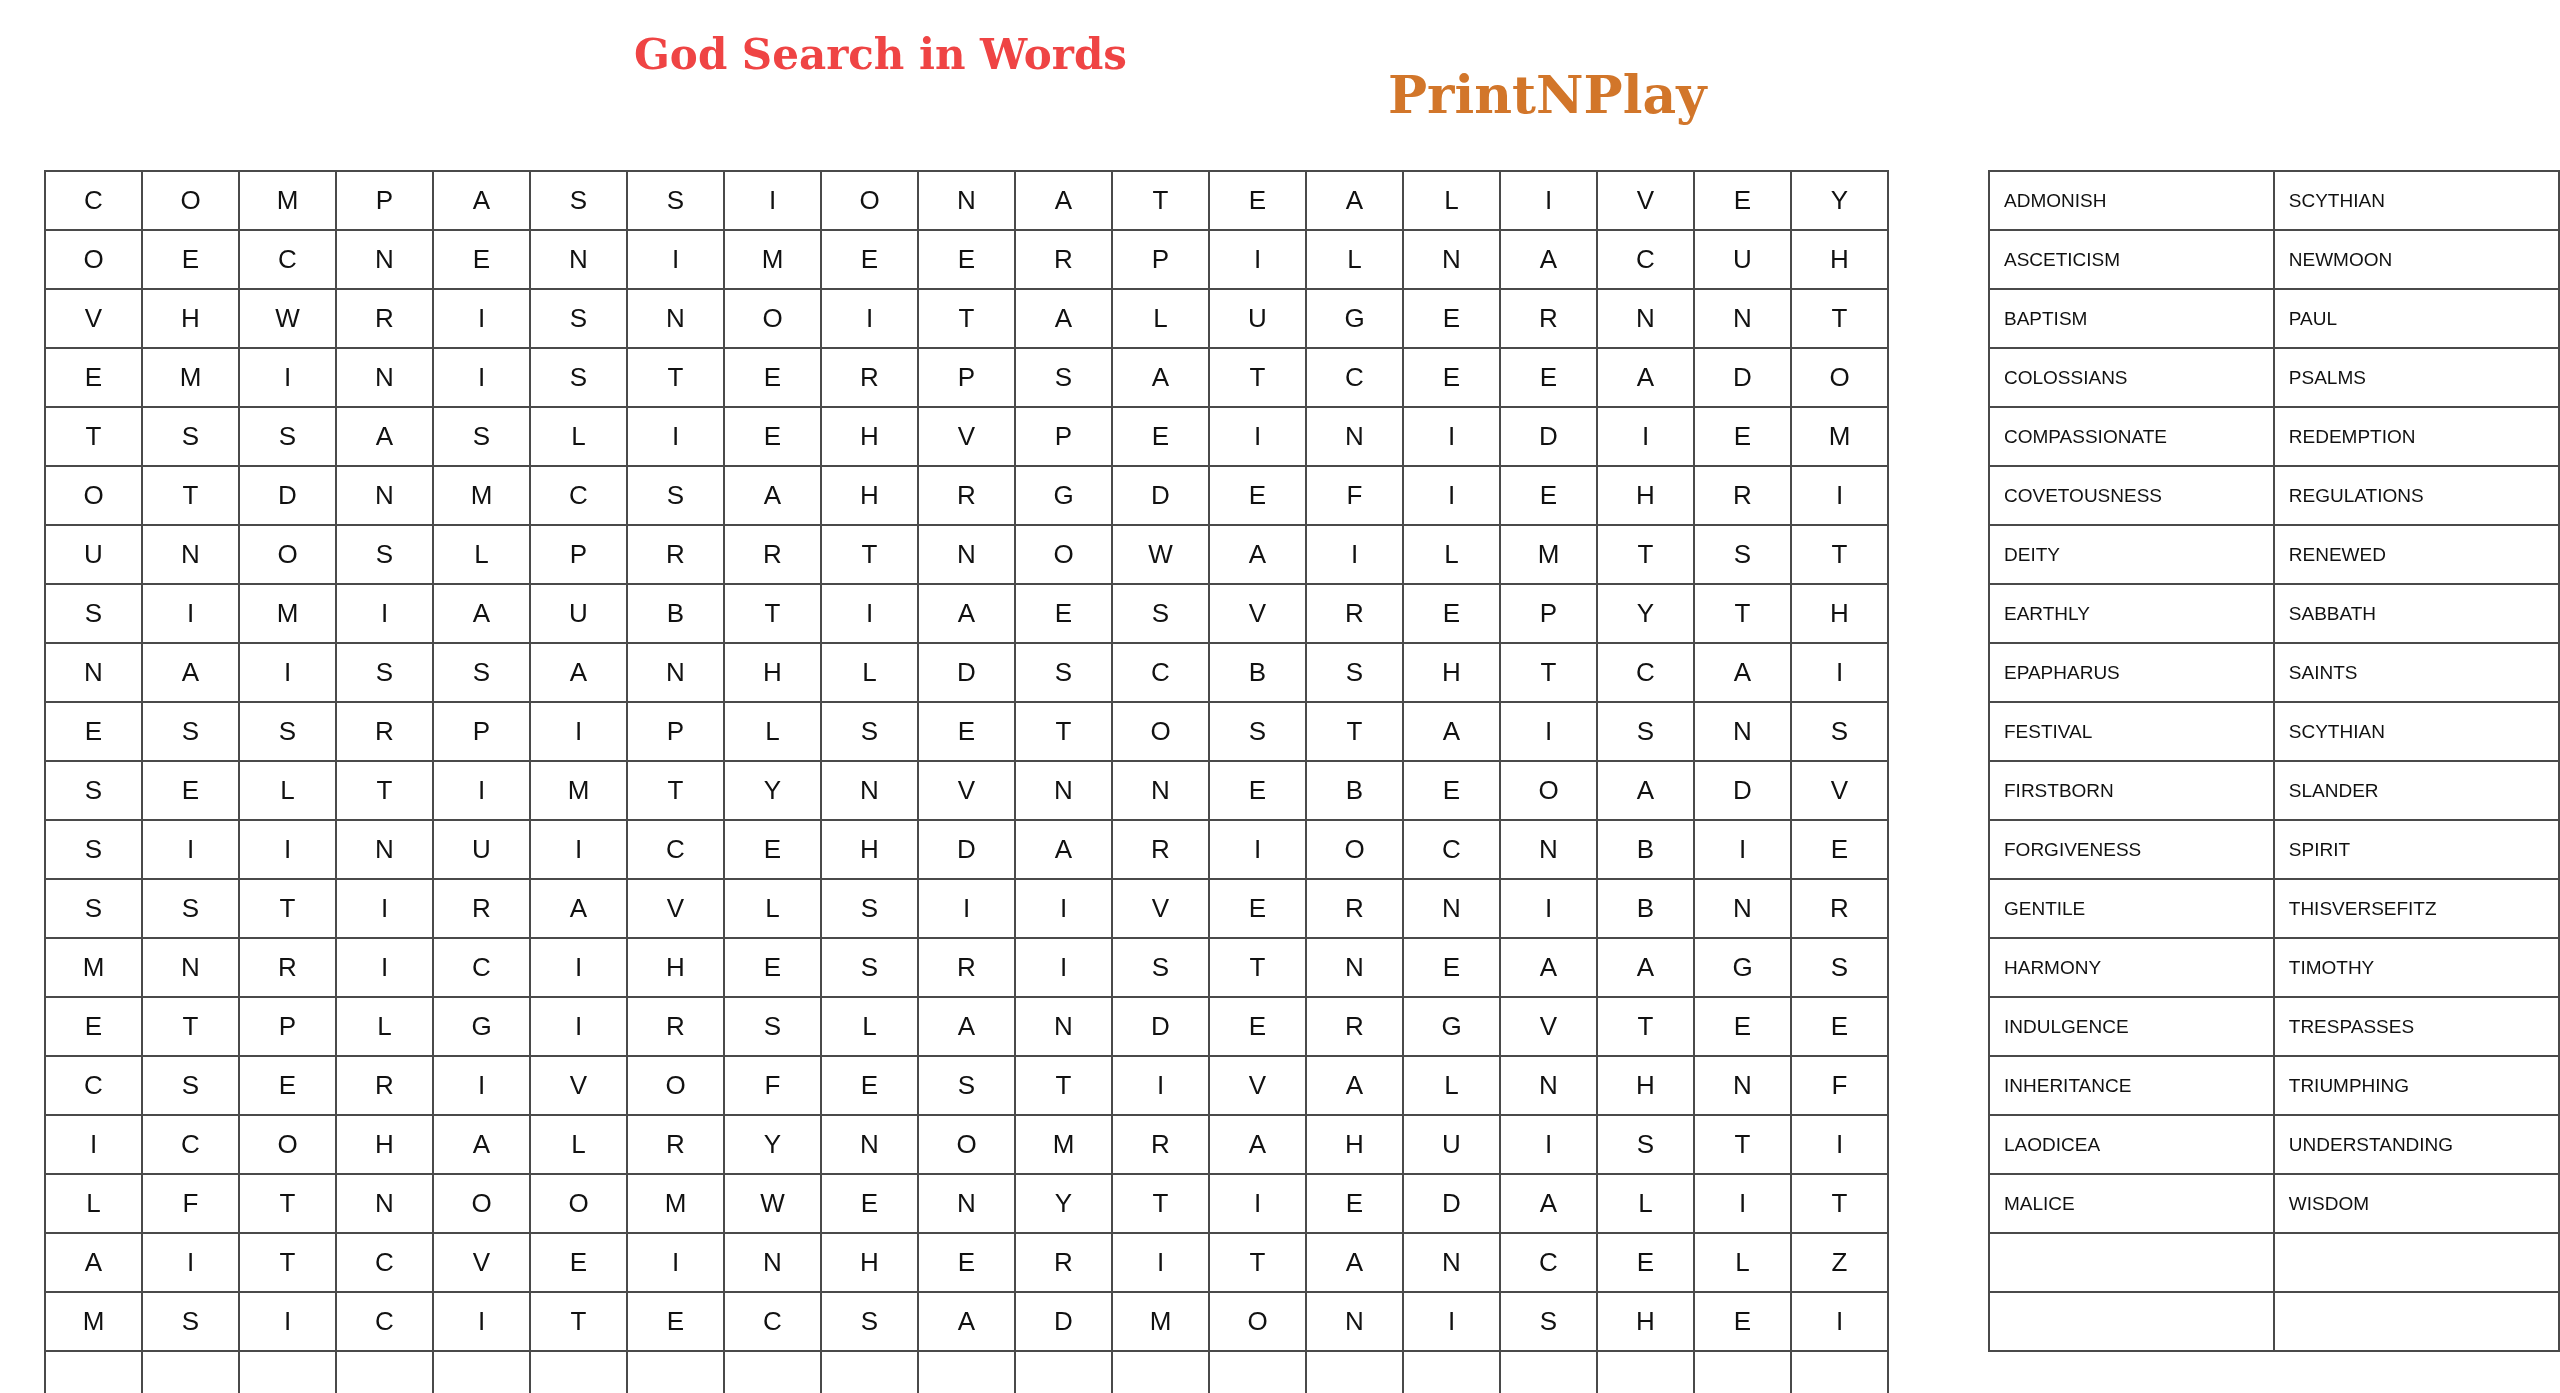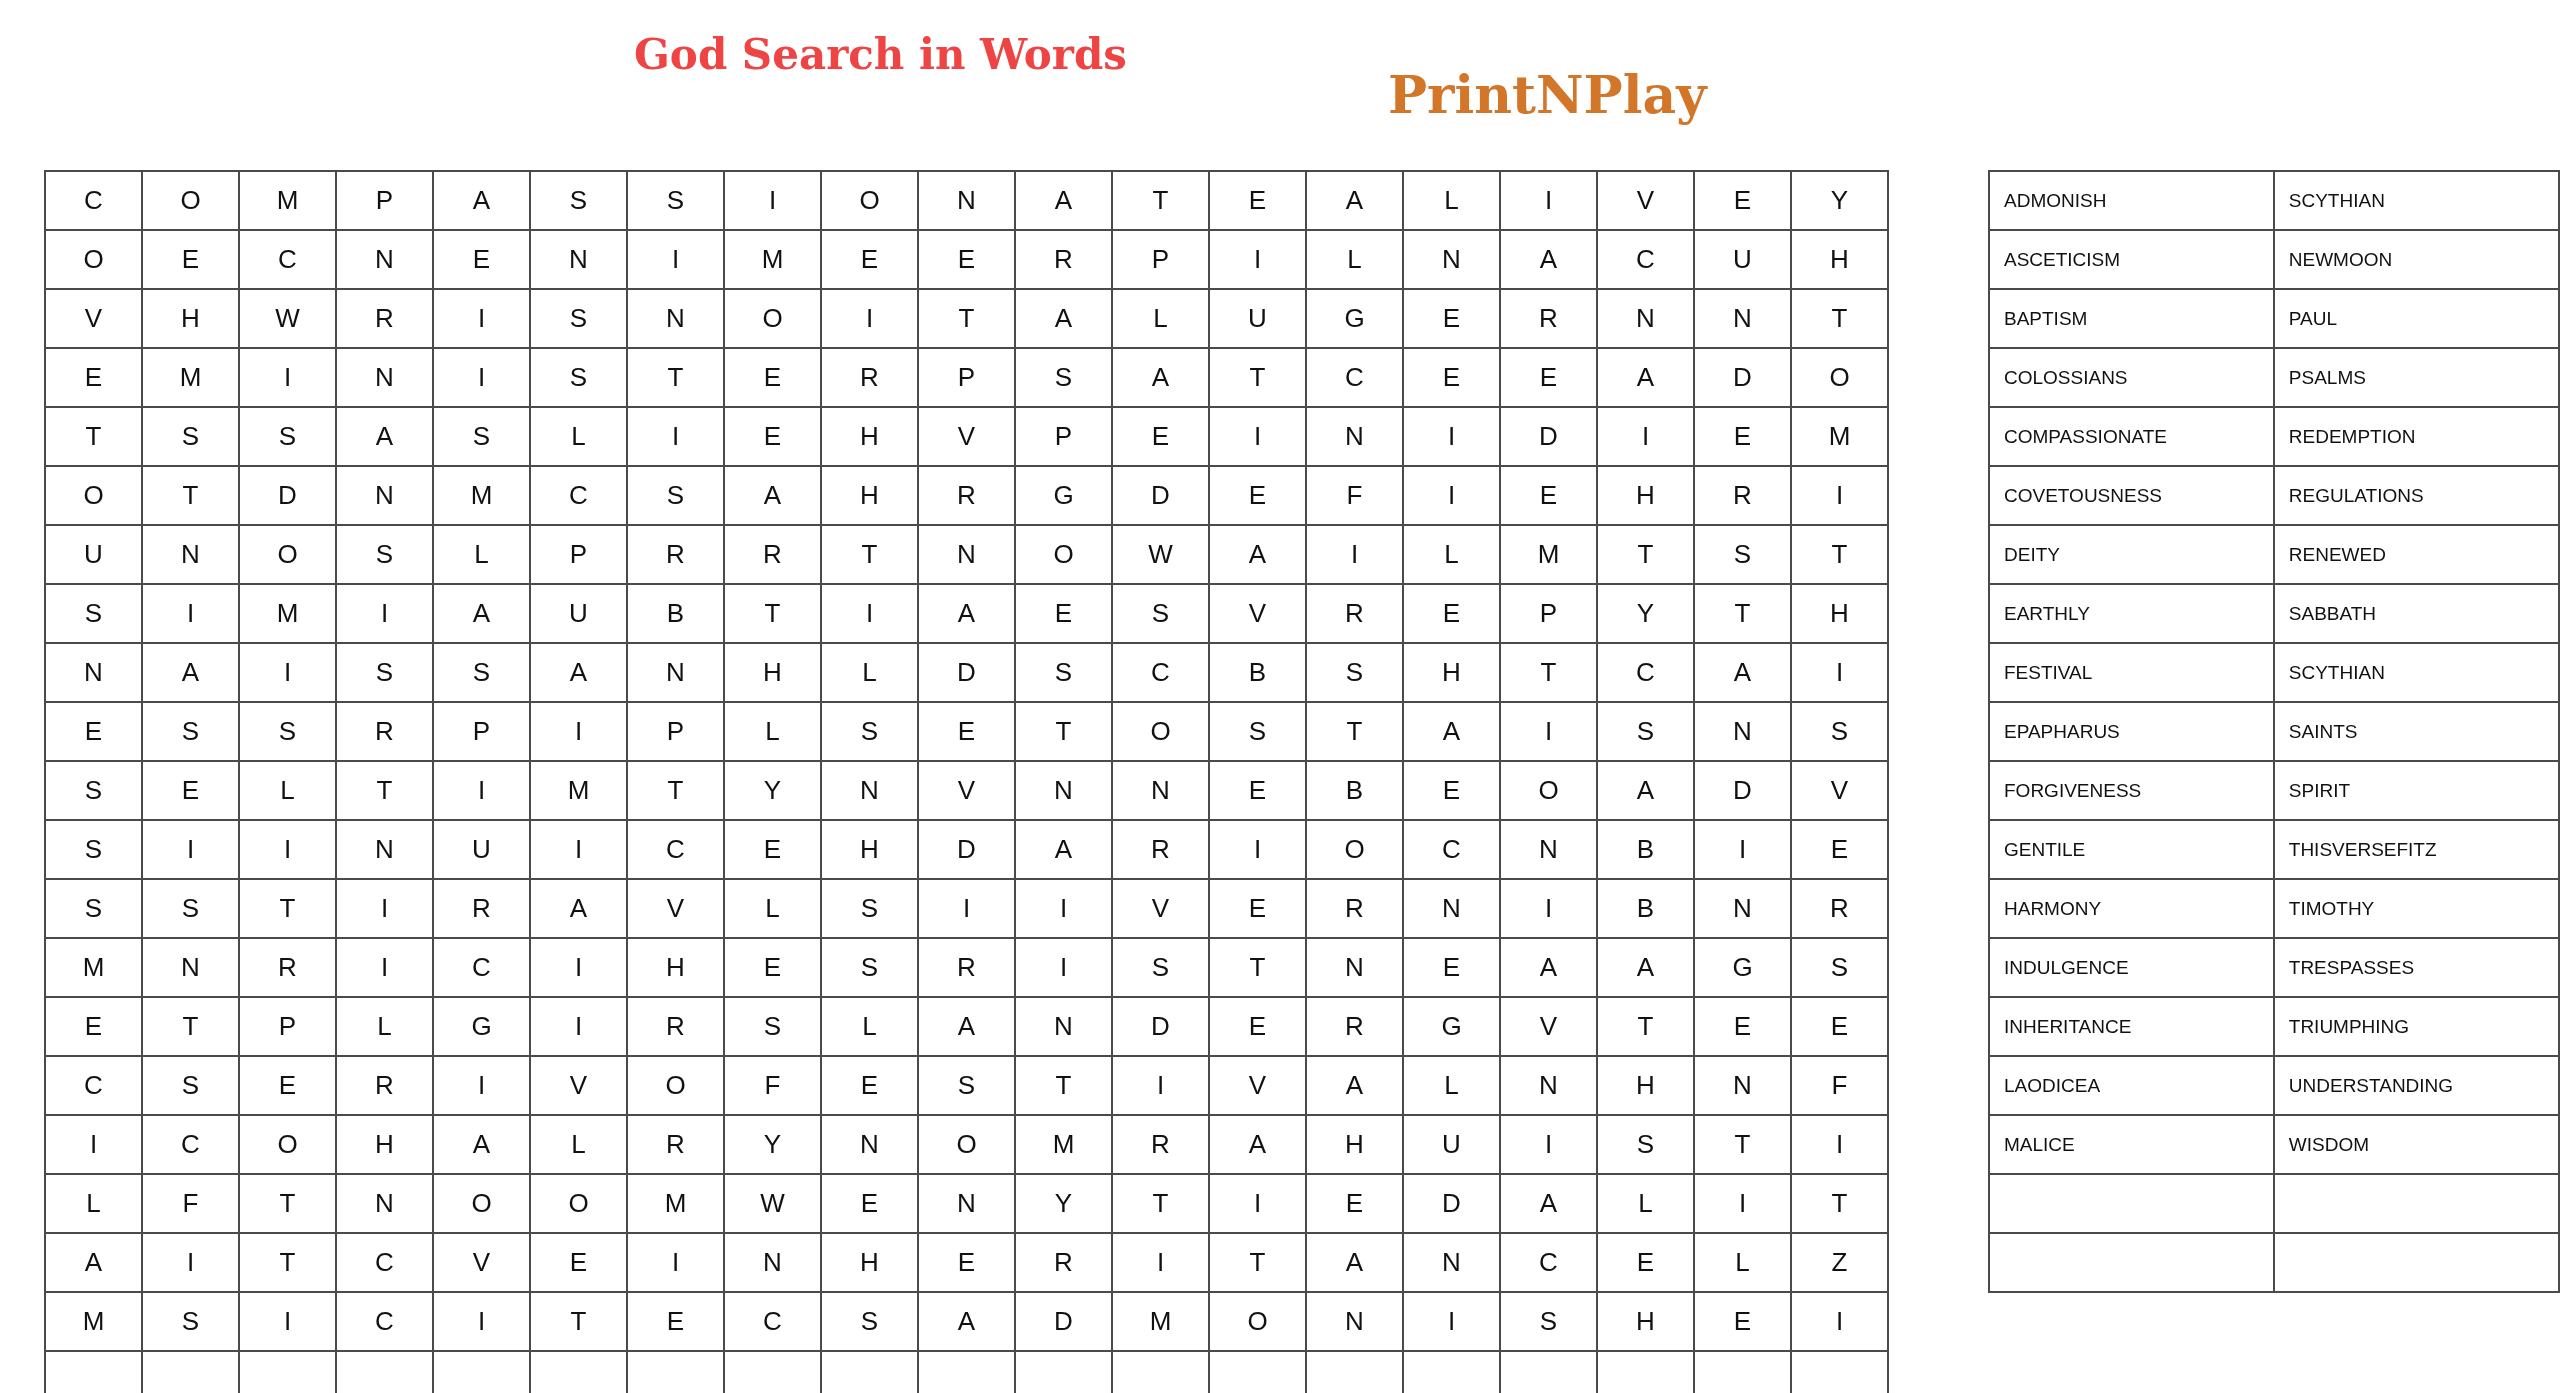--- a/index.html
+++ b/index.html
@@ -594,26 +594,30 @@
           </tr>
           <tr>
             <td>DEITY</td>
             <td>RENEWED</td>
           </tr>
           <tr>
             <td>EARTHLY</td>
             <td>SABBATH</td>
           </tr>
           <tr>
+            <td>EPAPHARUS</td>
+            <td>SAINTS</td>
+          </tr>
+          <tr>
             <td>FESTIVAL</td>
             <td>SCYTHIAN</td>
           </tr>
           <tr>
-            <td>EPAPHARUS</td>
-            <td>SAINTS</td>
+            <td>FIRSTBORN</td>
+            <td>SLANDER</td>
           </tr>
           <tr>
             <td>FORGIVENESS</td>
             <td>SPIRIT</td>
           </tr>
           <tr>
             <td>GENTILE</td>
             <td>THISVERSEFITZ</td>
           </tr>
           <tr>

